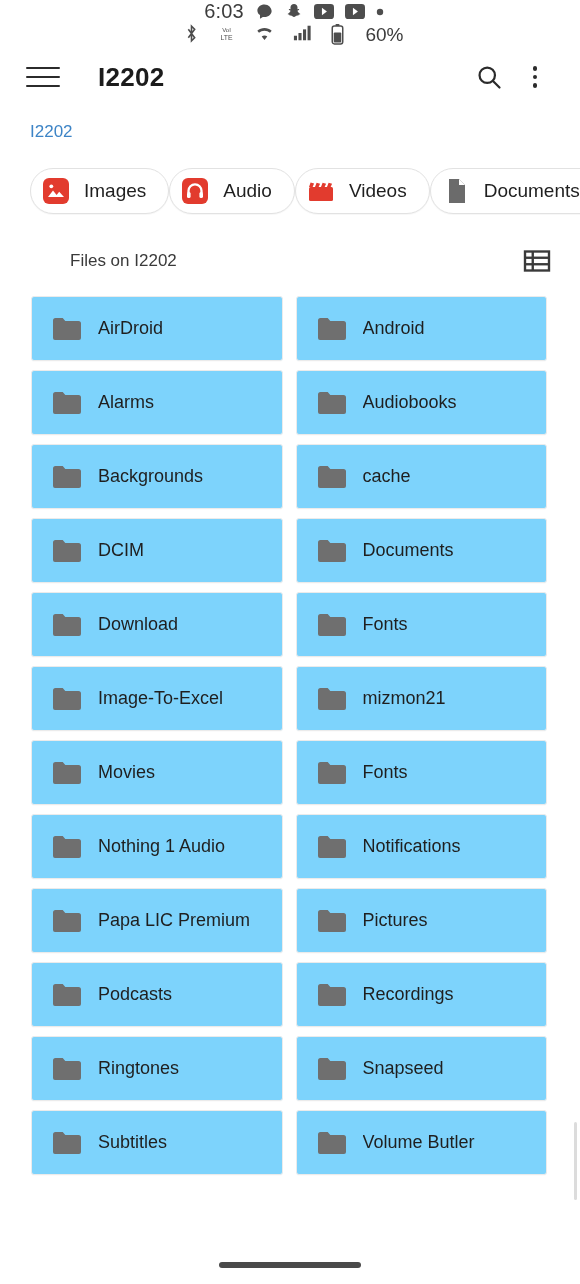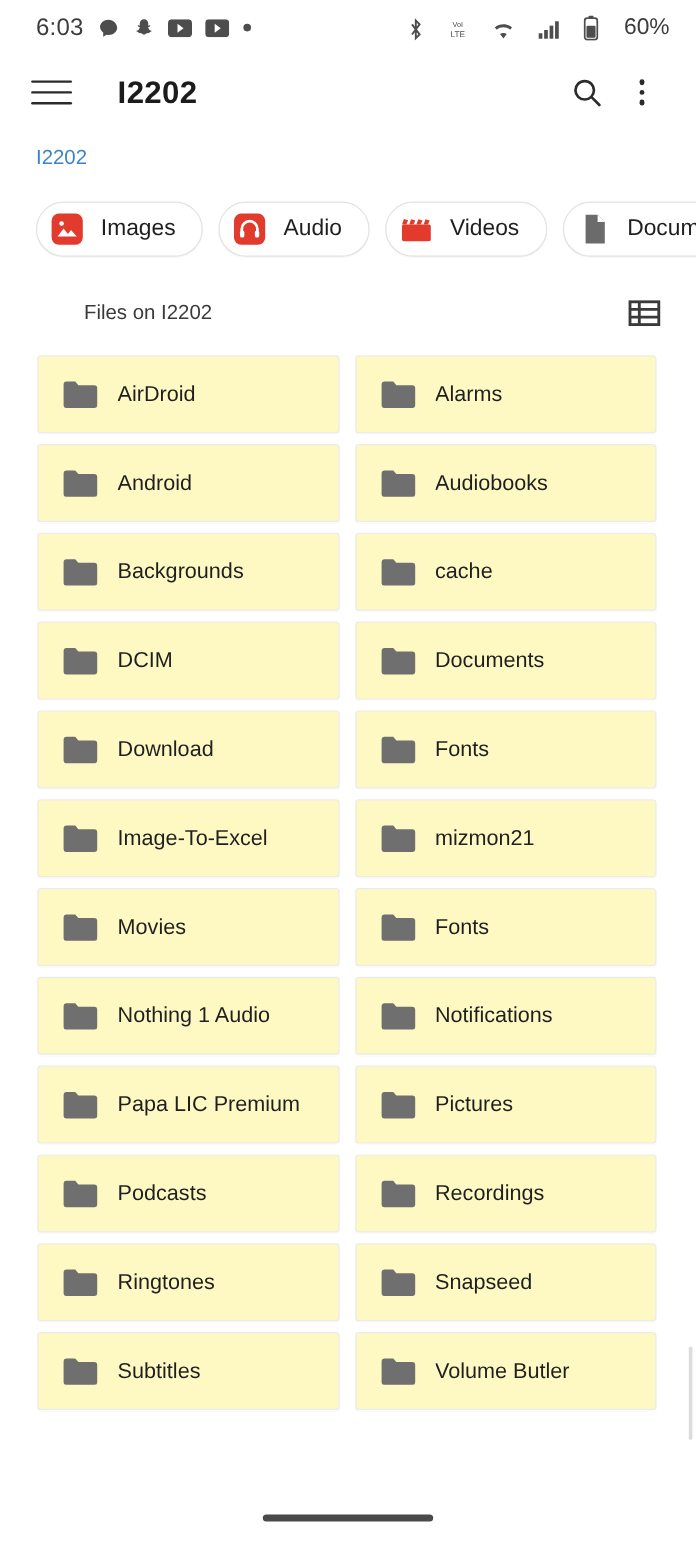--- a/index.html
+++ b/index.html
@@ -9,25 +9,25 @@
     background:#ffffff;
     color:#212121;
     overflow:hidden;
     position:relative;
   }
   .phone { width:580px; height:1284px; position:relative; background:#fff; overflow:hidden; }
 
   
   .statusbar {
     height:46px; display:flex; align-items:center;
-    padding:0 22px 0 30px; justify-content:space-between;
+    padding:0 22px 0 30px; justify-content:space-between;flex-direction:column;
   }
   .sb-left { display:flex; align-items:center; gap:11px; }
   .sb-time { font-size:20px; color:#3c3c3c; letter-spacing:.2px; }
-  .sb-right { display:flex; align-items:flex-end; gap:18px; }
+  .sb-right { display:flex; align-items:flex-start; gap:18px; }
   .sb-pct { font-size:19px; color:#3c3c3c; margin-left:3px; }
   .icn { display:inline-block; line-height:0; }
 
   
   .appbar {
     height:62px; display:flex; align-items:center;
     padding:0 22px 0 26px; gap:0;
   }
   .hamburger { width:34px; height:26px; display:flex; flex-direction:column;
     justify-content:space-between; padding:3px 0; cursor:pointer; }
@@ -37,21 +37,21 @@
   .appbar-btn { width:46px; height:46px; display:flex; align-items:center; justify-content:center; cursor:pointer; }
   .kebab { display:flex; flex-direction:column; gap:4px; align-items:center; }
   .kebab i { width:4.5px; height:4.5px; background:#2b2b2b; border-radius:50%; display:block; }
 
   
   .breadcrumb { padding:14px 0 0 30px; }
   .breadcrumb-item { font-size:17px; color:#3d84c6; cursor:pointer; }
 
   
   .chips-wrap { margin-top:20px; overflow:hidden; height:58px; }
-  .chips { display:flex; gap:13px; padding:0 0 0 30px; align-items:center; height:58px;text-align:right; }
+  .chips { display:flex; gap:0; padding:0 0 0 30px; align-items:center; height:58px;text-align:right; }
   .chip {
     display:flex; align-items:center; gap:13px;
     border:1px solid #e2e2e2; border-radius:30px;
     height:46px; padding:0 22px 0 10px; background:#fff;
     flex:0 0 auto; cursor:pointer;
     box-shadow:0 1px 1px rgba(0,0,0,.035);
   }
   .chip-label { font-size:19px; color:#1f1f1f; white-space:nowrap; }
   .chip-ico { width:30px; height:30px; flex:0 0 auto; display:block; }
 
@@ -63,21 +63,21 @@
   .section-title { font-size:17px; color:#3a3a3a;margin-left:40px; }
   .view-toggle { width:30px; height:30px; cursor:pointer; }
 
   
   .grid {
     margin-top:20px; padding:0 33px 0 31px;
     display:grid; grid-template-columns:1fr 1fr;
     column-gap:13px; row-gap:9px;
   }
   .card {
-    background:#fef9c3; border:1px solid #ebebeb; border-radius:3px;
+    background:#7dd3fc; border:1px solid #ebebeb; border-radius:3px;
     height:65px; display:flex; align-items:center; gap:16px;
     padding-left:20px; cursor:pointer;
     box-shadow:0 1px 1px rgba(0,0,0,.02);
   }
   .folder-ico { width:30px; height:26px; flex:0 0 auto; }
   .card-label { font-size:18px; color:#1f1f1f; white-space:nowrap;
     overflow:hidden; text-overflow:ellipsis; }
 
   
   .scroll-hint {
@@ -256,27 +256,27 @@
       <div class="card">
         <span class="folder-ico"><svg width="30" height="26" viewBox="0 0 30 26">
             <path fill="#6f6f6f" d="M1 4.5A2.5 2.5 0 013.5 2h7.2l2.6 3h13.2A2.5 2.5 0 0129 7.5V22a2 2 0 01-2 2H3a2 2 0 01-2-2z"></path>
           </svg></span>
         <span class="card-label">AirDroid</span>
       </div>
       <div class="card">
         <span class="folder-ico"><svg width="30" height="26" viewBox="0 0 30 26">
             <path fill="#6f6f6f" d="M1 4.5A2.5 2.5 0 013.5 2h7.2l2.6 3h13.2A2.5 2.5 0 0129 7.5V22a2 2 0 01-2 2H3a2 2 0 01-2-2z"></path>
           </svg></span>
+        <span class="card-label">Android</span>
+      </div>
+      <div class="card">
+        <span class="folder-ico"><svg width="30" height="26" viewBox="0 0 30 26">
+            <path fill="#6f6f6f" d="M1 4.5A2.5 2.5 0 013.5 2h7.2l2.6 3h13.2A2.5 2.5 0 0129 7.5V22a2 2 0 01-2 2H3a2 2 0 01-2-2z"></path>
+          </svg></span>
         <span class="card-label">Alarms</span>
-      </div>
-      <div class="card">
-        <span class="folder-ico"><svg width="30" height="26" viewBox="0 0 30 26">
-            <path fill="#6f6f6f" d="M1 4.5A2.5 2.5 0 013.5 2h7.2l2.6 3h13.2A2.5 2.5 0 0129 7.5V22a2 2 0 01-2 2H3a2 2 0 01-2-2z"></path>
-          </svg></span>
-        <span class="card-label">Android</span>
       </div>
       <div class="card">
         <span class="folder-ico"><svg width="30" height="26" viewBox="0 0 30 26">
             <path fill="#6f6f6f" d="M1 4.5A2.5 2.5 0 013.5 2h7.2l2.6 3h13.2A2.5 2.5 0 0129 7.5V22a2 2 0 01-2 2H3a2 2 0 01-2-2z"></path>
           </svg></span>
         <span class="card-label">Audiobooks</span>
       </div>
       <div class="card">
         <span class="folder-ico"><svg width="30" height="26" viewBox="0 0 30 26">
             <path fill="#6f6f6f" d="M1 4.5A2.5 2.5 0 013.5 2h7.2l2.6 3h13.2A2.5 2.5 0 0129 7.5V22a2 2 0 01-2 2H3a2 2 0 01-2-2z"></path>

